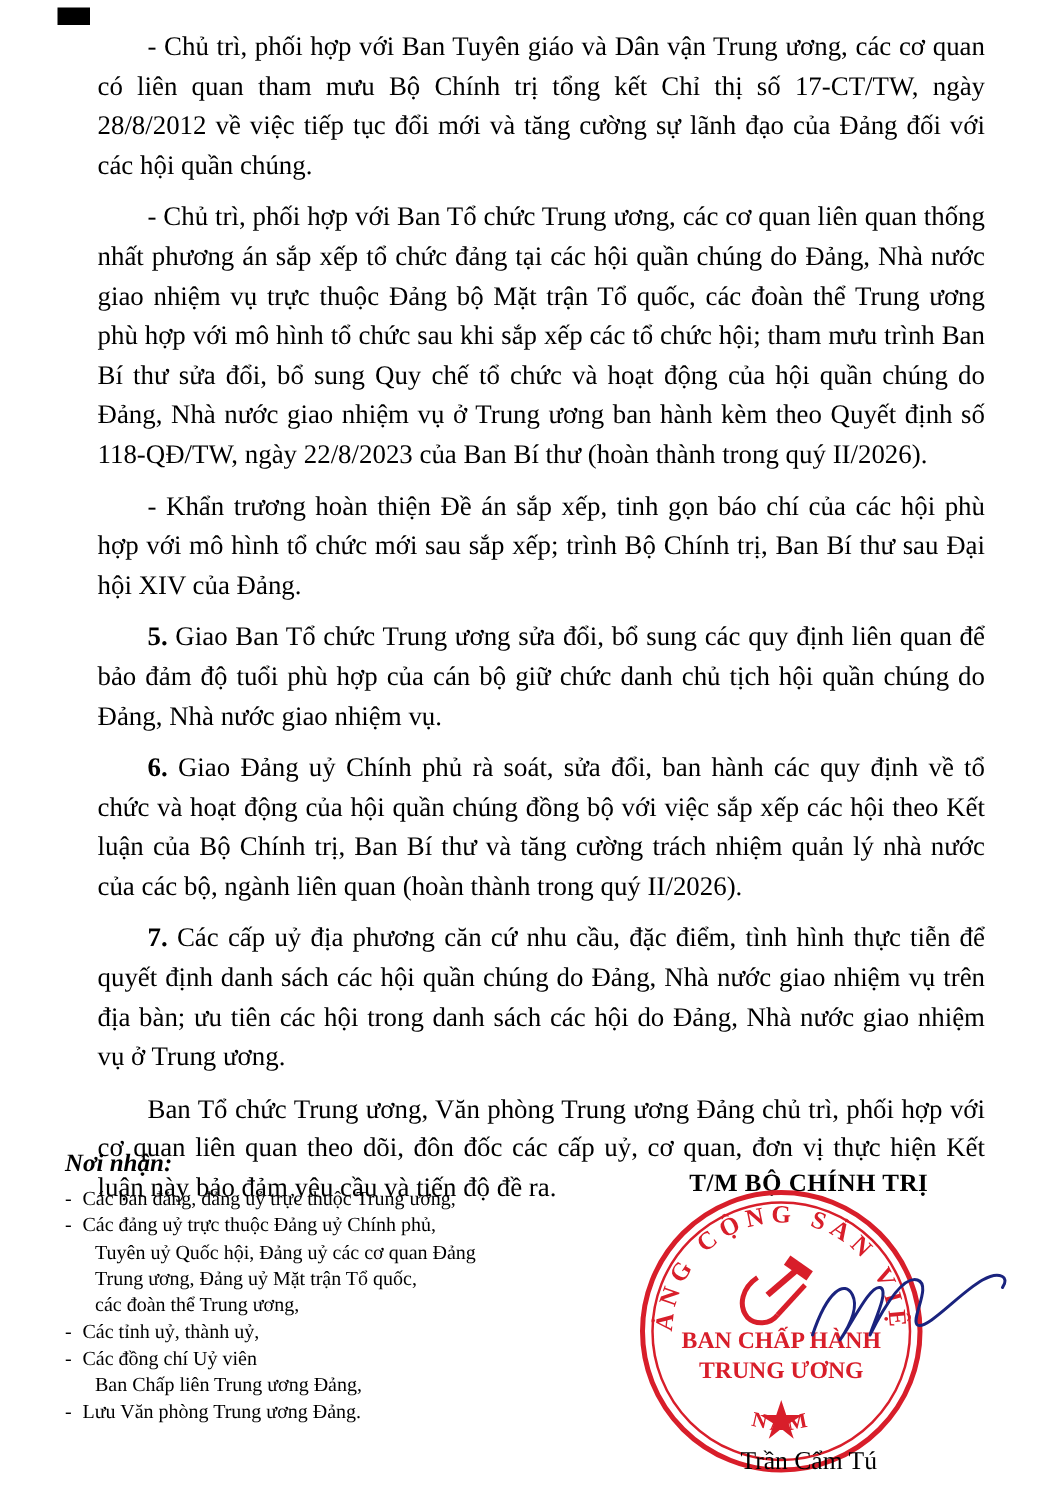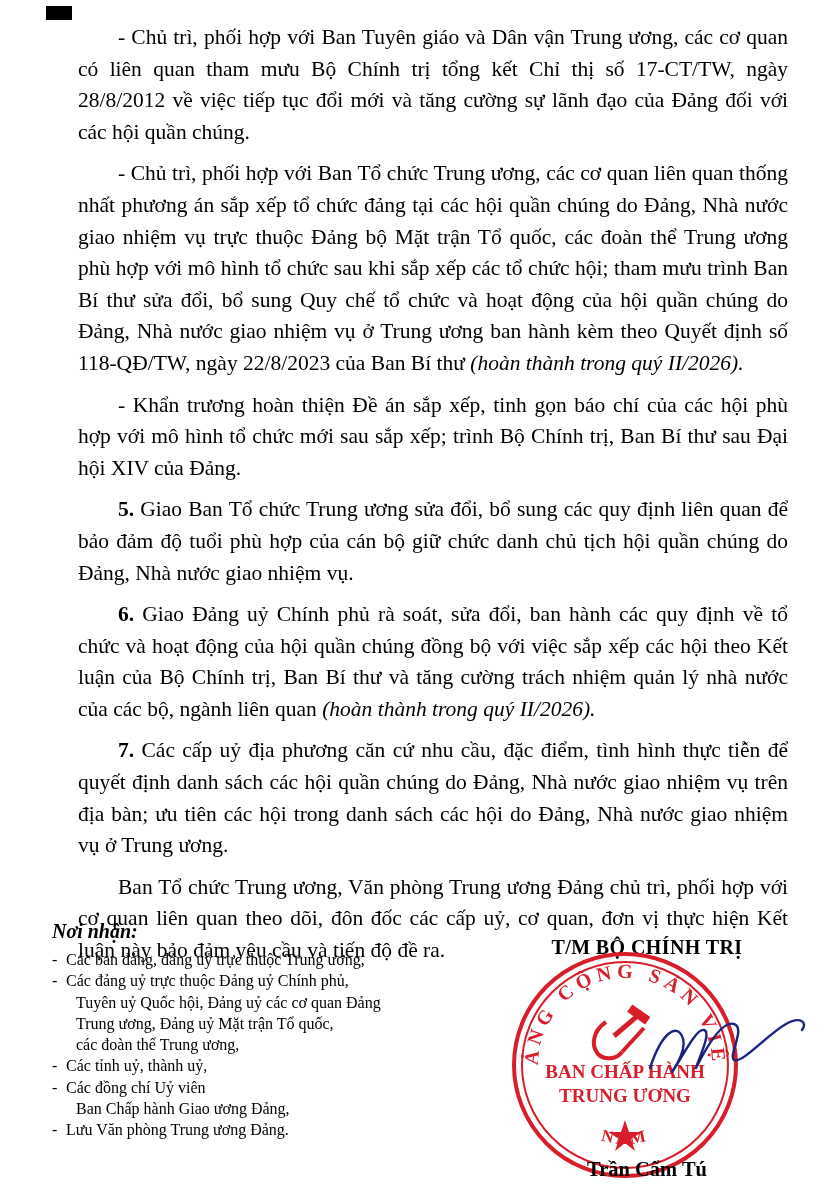--- a/index.html
+++ b/index.html
@@ -36,21 +36,21 @@
   p.para {
     margin: 4px 0 10px 0;
     text-align: justify;
     text-justify: inter-word;
     font-size: 21.5px;
     line-height: 1.47;
     text-indent: 40px;
   }
   p.para:last-child { margin-bottom: 0; }
 
-  .ital { font-style: italic; }
+  .ital { }
   .bold { font-weight: bold; }
 
   
   .footer {
     position: absolute;
     left: 52px;
     right: 40px;
     top: 920px;
     height: 265px;
   }
@@ -102,21 +102,21 @@
     font-weight: bold;
     letter-spacing: .4px;
     margin: 16px 0 4px 0;
   }
   .sig-name {
     position: absolute;
     left: 0;
     right: 0;
     top: 238px;
     font-size: 20.5px;
-    font-weight: bold;
+    font-weight: normal;
     text-align: center;
   }
 
   
   .seal {
     position: absolute;
     left: 28px;
     top: 30px;
     width: 230px;
     height: 230px;
@@ -153,21 +153,21 @@
     <div class="recipients">
       <div class="recipients-title">Nơi nhận:</div>
       <ul id="recipients-list">
           <li class="dash">Các ban đảng, đảng uỷ trực thuộc Trung ương,</li>
           <li class="dash">Các đảng uỷ trực thuộc Đảng uỷ Chính phủ,</li>
           <li class="cont">Tuyên uỷ Quốc hội, Đảng uỷ các cơ quan Đảng</li>
           <li class="cont">Trung ương, Đảng uỷ Mặt trận Tổ quốc,</li>
           <li class="cont">các đoàn thể Trung ương,</li>
           <li class="dash">Các tỉnh uỷ, thành uỷ,</li>
           <li class="dash">Các đồng chí Uỷ viên</li>
-          <li class="cont">Ban Chấp hành Giao ương Đảng,</li>
+          <li class="cont">Ban Chấp liên Trung ương Đảng,</li>
           <li class="dash">Lưu Văn phòng Trung ương Đảng.</li>
         </ul>
     </div>
 
     <div class="signature-block">
       <div class="sig-title">T/M BỘ CHÍNH TRỊ</div>
 
       <div class="seal">
         <svg viewBox="0 0 230 230" width="230" height="230" aria-hidden="true">
           <defs>

